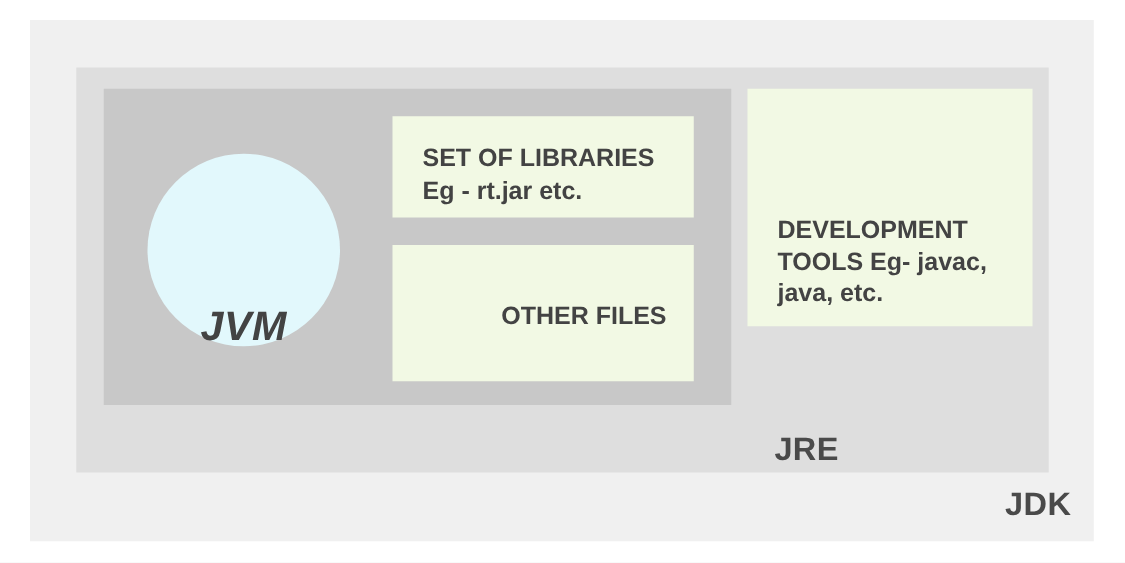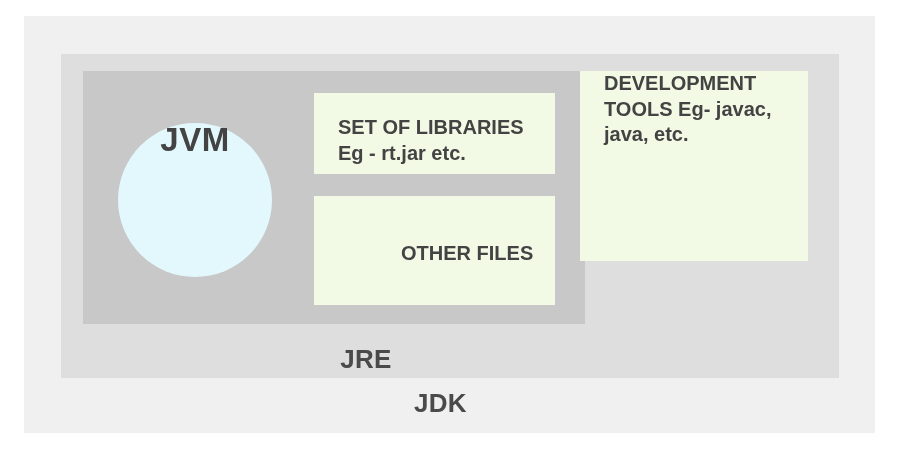--- a/index.html
+++ b/index.html
@@ -55,22 +55,23 @@
   
   .jvm-circle {
     position: absolute;
     left: 35px;   
     top: 52px;    
     width: 154px;
     height: 154px;
     border-radius: 50%;
     background: #e2f8fc;
     display: flex;
-    align-items: flex-start;
+    align-items: flex-end;
     justify-content: center;
+    font-style: italic;
   }
   .jvm-label {
     font-size: 33px;
     font-weight: bold;
     color: #434343;
     letter-spacing: 0.5px;
     line-height: 1;
   }
 
   
@@ -104,42 +105,42 @@
     display: flex;
     align-items: center;
     justify-content: flex-start;
   }
   .other-files-card .card-text {
     padding-left: 87px;
     padding-top: 6px;
   }
 
   .dev-tools-card {
-    left: 519px;  
+    left: 537px;  
     top: 17px;    
     width: 228px; 
     height: 190px;
     padding: 0;
     display: flex;
-    align-items: flex-start;
+    align-items: flex-end;
   }
   .dev-tools-card .card-text {
     padding-left: 24px;
     padding-bottom: 12px;
   }
 
   
   .tier-label {
     position: absolute;
     font-size: 26px;
     font-weight: bold;
     color: #4a4a4a;
     letter-spacing: 0.3px;
     line-height: 1;
-    text-align: center;
+    text-align: right;
   }
   .jre-label {
     left: 0;
     top: 292px;   
     width: 610px; 
   }
   .jdk-label {
     left: 0;
     top: 374px;   
     width: 833px;

